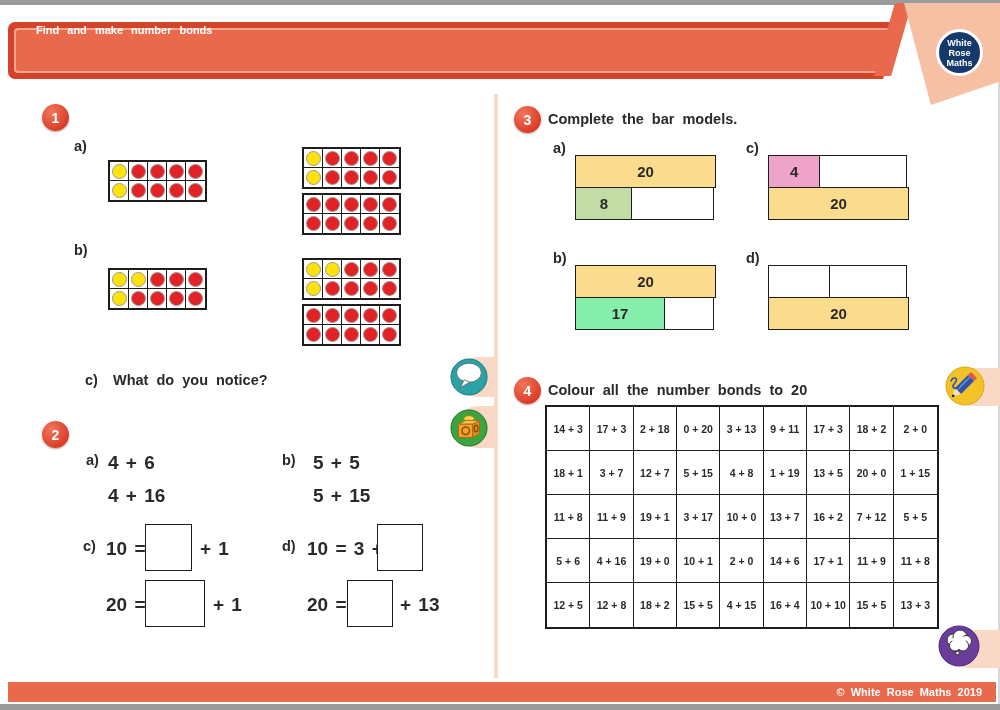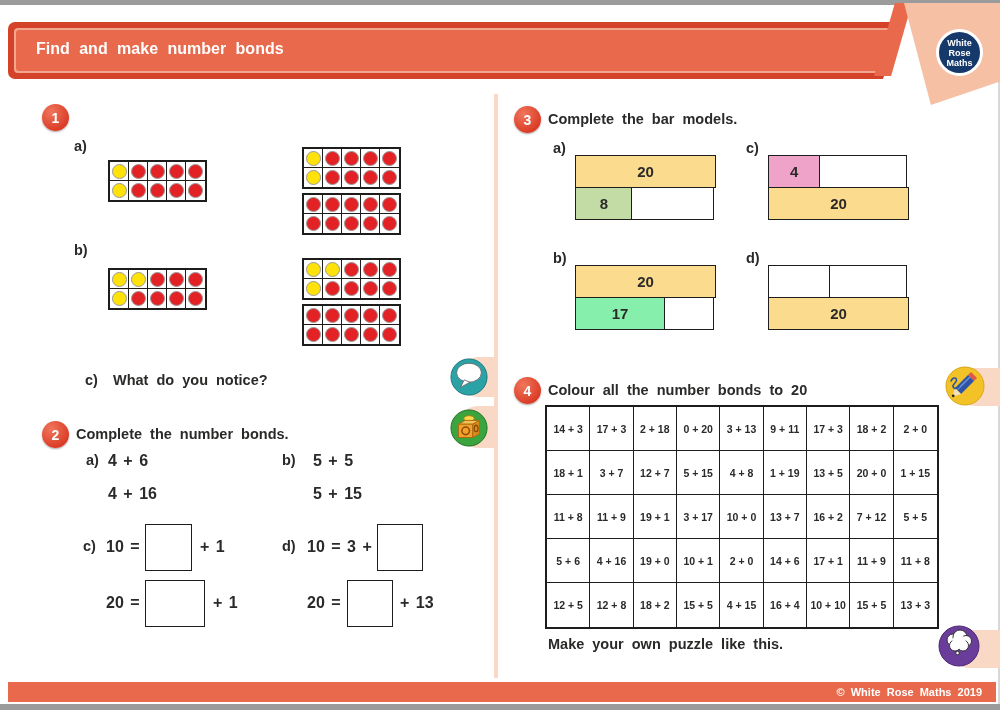--- a/index.html
+++ b/index.html
@@ -8,21 +8,21 @@
   
   .strip{position:absolute;left:0;width:1000px;background:#9b9b9b;}
   .edge-r{position:absolute;top:5px;right:0;width:2px;height:699px;background:#d8d8d8;}
   
   .hdr-outer{position:absolute;left:8px;top:22px;width:894px;height:57px;background:#d5422a;
              border-radius:7px 0 0 7px;clip-path:polygon(0 0,100% 0,calc(100% - 19px) 100%,0 100%);}
   .hdr-mid{position:absolute;left:14px;top:28px;width:881px;height:45px;background:#f2a58f;
            border-radius:4px 0 0 4px;clip-path:polygon(0 0,100% 0,calc(100% - 17px) 100%,0 100%);}
   .hdr-inner{position:absolute;left:16px;top:30px;width:876px;height:41px;background:#e8694c;
              border-radius:3px 0 0 3px;clip-path:polygon(0 0,100% 0,calc(100% - 16px) 100%,0 100%);}
-  .hdr-title{position:absolute;left:36px;top:40px;color:#fff;font-size:16px;font-weight:bold;word-spacing:5px;}
+  .hdr-title{position:absolute;left:36px;top:24px;color:#fff;font-size:11px;font-weight:bold;word-spacing:5px;}
   .slash{position:absolute;left:874px;top:3px;width:38px;height:73px;background:#e8694c;
          clip-path:polygon(55% 0,100% 0,45% 100%,0 100%);}
   .flag{position:absolute;left:904px;top:3px;width:96px;height:102px;background:#f5c0a4;
         clip-path:polygon(0 0,100% 0,100% 77%,28% 100%);}
   .logo{position:absolute;left:936px;top:29px;width:47px;height:47px;border-radius:50%;
         background:#16396b;border:3px solid #fff;box-sizing:border-box;
         display:flex;flex-direction:column;align-items:center;justify-content:center;}
   .logo span{color:#fff;font-size:9px;font-weight:bold;line-height:10px;}
   
   .qbadge{position:absolute;width:27px;height:27px;border-radius:50%;
@@ -37,21 +37,21 @@
   .tf-cell{border-right:1px solid #1d1d1b;border-bottom:1px solid #1d1d1b;
            display:flex;align-items:center;justify-content:center;box-sizing:border-box;}
   .tf-cell:nth-child(5n){border-right:none;}
   .tf-cell:nth-child(n+6){border-bottom:none;}
   .counter{width:15px;height:15px;border-radius:50%;border:1px solid #9a9a9a;box-sizing:border-box;}
   
   .divider{position:absolute;left:494px;top:94px;width:4px;height:584px;background:#f9d8c6;}
   .tab{position:absolute;background:#f9d8c6;border-radius:20px 0 0 20px;}
   .icon-circ{position:absolute;}
   
-  .eqtext{position:absolute;font-size:16px;font-weight:bold;word-spacing:2px;}
+  .eqtext{position:absolute;font-size:19px;font-weight:bold;word-spacing:2px;}
   .ansbox{position:absolute;border:1.5px solid #1d1d1b;background:#fff;box-sizing:border-box;}
   
   .barmodel{position:absolute;width:141px;}
   .bm-row{display:flex;height:33px;margin-top:-1.5px;}
   .bm-row:first-child{margin-top:0;}
   .bm-seg{border:1.5px solid #1d1d1b;box-sizing:border-box;margin-left:-1.5px;
           display:flex;align-items:center;justify-content:center;
           font-size:15px;font-weight:bold;color:#2b2a29;}
   .bm-seg:first-child{margin-left:0;}
   
@@ -303,21 +303,20 @@
     <circle cx="20" cy="20" r="19" fill="#3ba43f" stroke="#1e7022" stroke-width="1"></circle>
     <ellipse cx="20" cy="10" rx="5.5" ry="3" fill="#ffd84d" stroke="#a97f06" stroke-width="1"></ellipse>
     <polygon points="9,16 16,12 31,12 24,16" fill="#f8c158" stroke="#a96b12" stroke-width="1"></polygon>
     <rect x="9" y="16" width="15" height="14" fill="#f5a02c" stroke="#a96b12" stroke-width="1"></rect>
     <polygon points="24,16 31,12 31,26 24,30" fill="#e08c1e" stroke="#a96b12" stroke-width="1"></polygon>
     <circle cx="16.5" cy="23" r="4" fill="none" stroke="#8a4d05" stroke-width="1.6"></circle>
     <ellipse cx="27.5" cy="20.5" rx="2" ry="3.4" fill="none" stroke="#8a4d05" stroke-width="1.4"></ellipse>
   </svg>
 
   <div class="qbadge" style="left:42px;top:421px;">2</div>
-  <div class="prompt" style="left:76px;top:426px;">Complete the number bonds.</div>
 
   <div class="plabel" style="left:86px;top:452px;">a)</div>
   <div class="eqtext" style="left:108px;top:452px;">4 + 6</div>
   <div class="eqtext" style="left:108px;top:485px;">4 + 16</div>
   <div class="plabel" style="left:282px;top:452px;">b)</div>
   <div class="eqtext" style="left:313px;top:452px;">5 + 5</div>
   <div class="eqtext" style="left:313px;top:485px;">5 + 15</div>
 
   <div class="plabel" style="left:83px;top:538px;">c)</div>
   <div class="eqtext" style="left:106px;top:538px;">10 =</div>
@@ -433,21 +432,20 @@
       <div class="g-cell">12 + 8</div>
       <div class="g-cell">18 + 2</div>
       <div class="g-cell">15 + 5</div>
       <div class="g-cell">4 + 15</div>
       <div class="g-cell">16 + 4</div>
       <div class="g-cell">10 + 10</div>
       <div class="g-cell">15 + 5</div>
       <div class="g-cell">13 + 3</div>
     </div>
 
-  <div class="prompt" style="left:548px;top:636px;">Make your own puzzle like this.</div>
 
   <div class="tab" style="left:950px;top:630px;width:50px;height:38px;"></div>
   <svg class="icon-circ" style="left:938px;top:625px;" width="42" height="42" viewBox="0 0 42 42">
     <circle cx="21" cy="21" r="20" fill="#6b3d9b" stroke="#4d2a73" stroke-width="1"></circle>
     <g stroke="#333" stroke-width="1">
       <circle cx="15" cy="15" r="6" fill="#fff"></circle>
       <circle cx="22" cy="12" r="7" fill="#fff"></circle>
       <circle cx="28" cy="16" r="5.5" fill="#fff"></circle>
       <circle cx="25" cy="20.5" r="5.5" fill="#fff"></circle>
       <circle cx="17" cy="20.5" r="5.5" fill="#fff"></circle>

